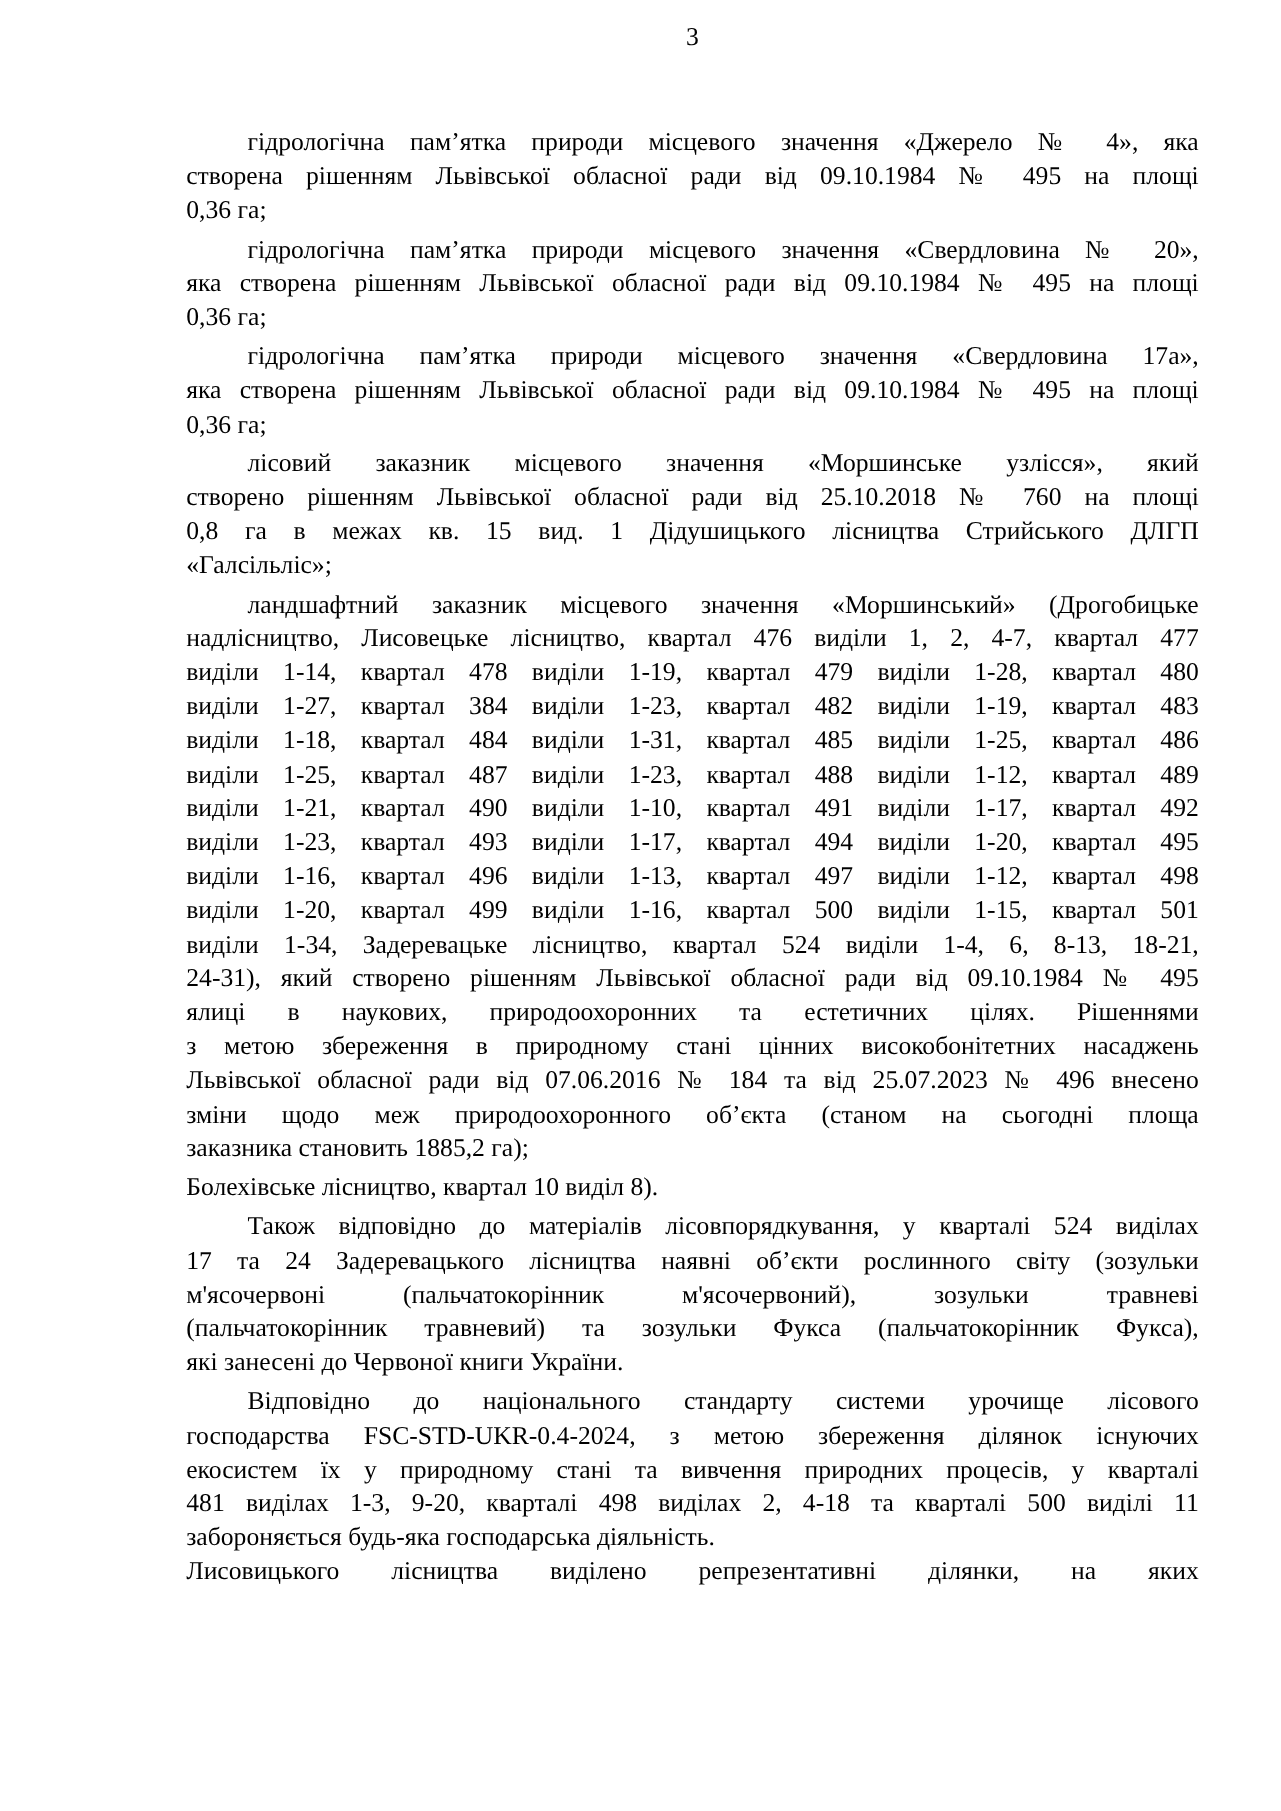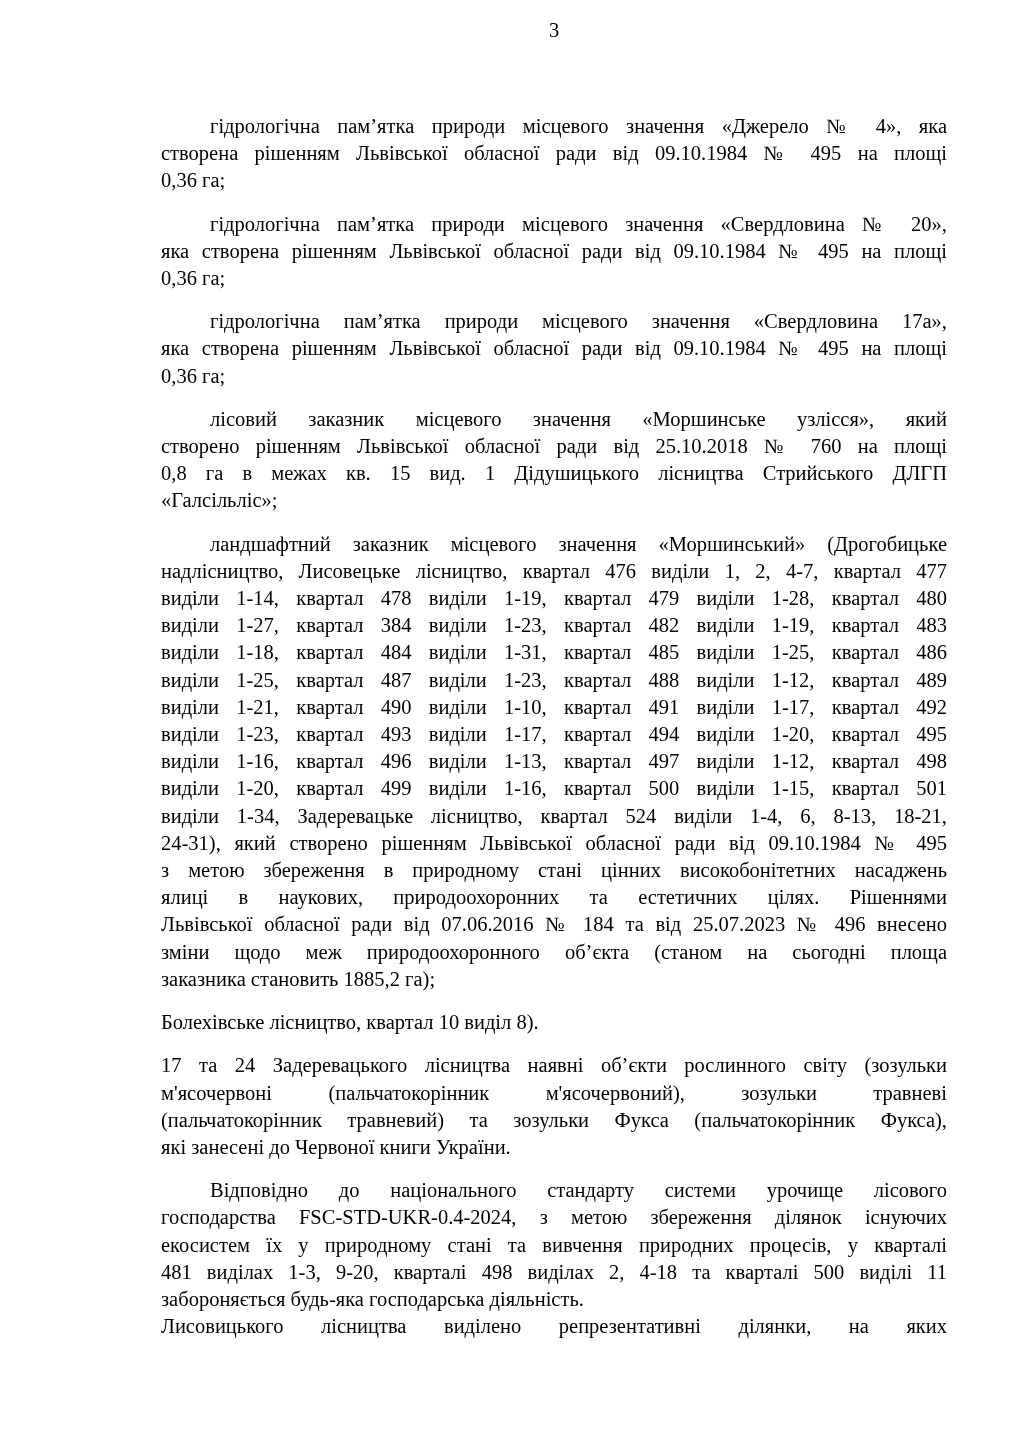--- a/index.html
+++ b/index.html
@@ -27,21 +27,21 @@
   }
   .content {
     position: absolute;
     top: 97px;
     left: 145px;
     width: 818px;
     font-size: 20.5px;
     line-height: 27.2px;
   }
   .paragraph {
-    margin: 16px;
+    margin: 4px;
     padding: 0;
   }
   .line {
     text-align: justify;
     text-align-last: justify;
     white-space: nowrap;      
     overflow: hidden;
   }
   .line.first {
     text-indent: 49px;
@@ -84,30 +84,31 @@
         <div class="line">виділи 1-14, квартал 478 виділи 1-19, квартал 479 виділи 1-28, квартал 480</div>
         <div class="line">виділи 1-27, квартал 384 виділи 1-23, квартал 482 виділи 1-19, квартал 483</div>
         <div class="line">виділи 1-18, квартал 484 виділи 1-31, квартал 485 виділи 1-25, квартал 486</div>
         <div class="line">виділи 1-25, квартал 487 виділи 1-23, квартал 488 виділи 1-12, квартал 489</div>
         <div class="line">виділи 1-21, квартал 490 виділи 1-10, квартал 491 виділи 1-17, квартал 492</div>
         <div class="line">виділи 1-23, квартал 493 виділи 1-17, квартал 494 виділи 1-20, квартал 495</div>
         <div class="line">виділи 1-16, квартал 496 виділи 1-13, квартал 497 виділи 1-12, квартал 498</div>
         <div class="line">виділи 1-20, квартал 499 виділи 1-16, квартал 500 виділи 1-15, квартал 501</div>
         <div class="line">виділи 1-34, Задеревацьке лісництво, квартал 524 виділи 1-4, 6, 8-13, 18-21,</div>
         <div class="line">24-31), який створено рішенням Львівської обласної ради від 09.10.1984 № 495</div>
+        <div class="line">ялиці в наукових, природоохоронних та естетичних цілях. Рішеннями</div>
         <div class="line">з метою збереження в природному стані цінних високобонітетних насаджень</div>
-        <div class="line">ялиці в наукових, природоохоронних та естетичних цілях. Рішеннями</div>
         <div class="line">Львівської обласної ради від 07.06.2016 № 184 та від 25.07.2023 № 496 внесено</div>
         <div class="line">зміни щодо меж природоохоронного об’єкта (станом на сьогодні площа</div>
         <div class="line last">заказника становить 1885,2 га);</div>
       </div>
       <div class="paragraph">
         <div class="line last">Болехівське лісництво, квартал 10 виділ 8).</div>
       </div>
       <div class="paragraph">
+        <div class="line first">Також відповідно до матеріалів лісовпорядкування, у кварталі 524 виділах</div>
         <div class="line">17 та 24 Задеревацького лісництва наявні об’єкти рослинного світу (зозульки</div>
         <div class="line">м'ясочервоні (пальчатокорінник м'ясочервоний), зозульки травневі</div>
         <div class="line">(пальчатокорінник травневий) та зозульки Фукса (пальчатокорінник Фукса),</div>
         <div class="line last">які занесені до Червоної книги України.</div>
       </div>
       <div class="paragraph">
         <div class="line first">Відповідно до національного стандарту системи урочище лісового</div>
         <div class="line">господарства FSC-STD-UKR-0.4-2024, з метою збереження ділянок існуючих</div>
         <div class="line">екосистем їх у природному стані та вивчення природних процесів, у кварталі</div>
         <div class="line">481 виділах 1-3, 9-20, кварталі 498 виділах 2, 4-18 та кварталі 500 виділі 11</div>

